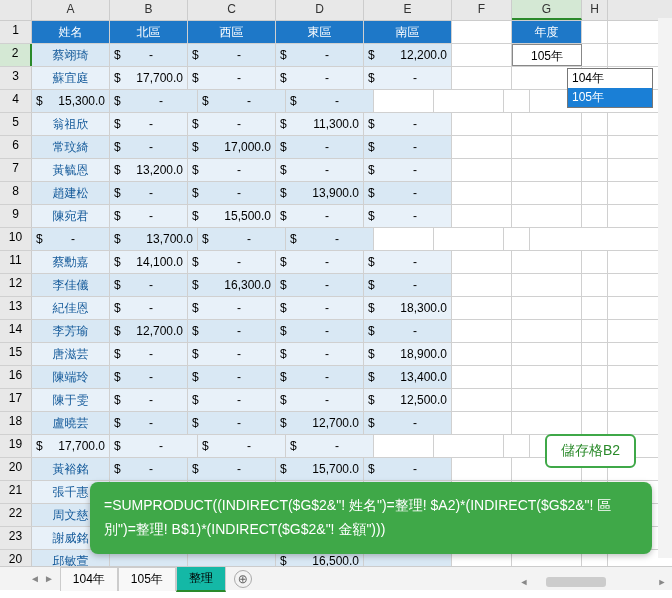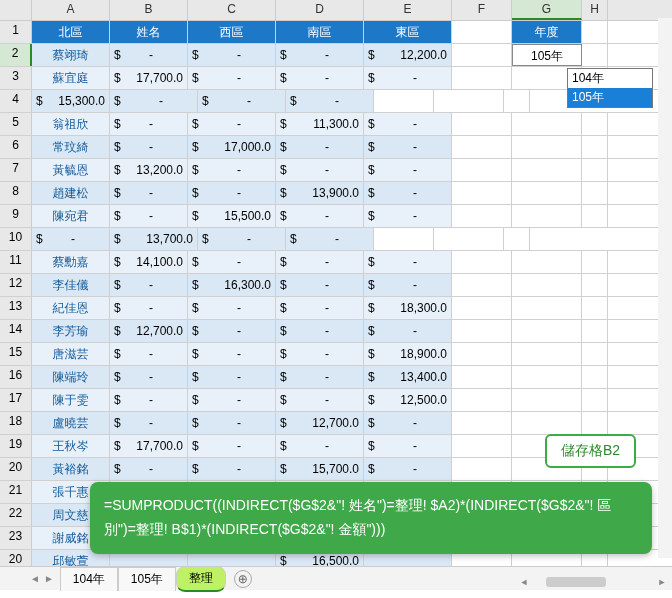--- a/index.html
+++ b/index.html
@@ -24,21 +24,21 @@
 .blank-cell { background: #fff; }
 .year-head { background: #1e78c8; color: #fff; text-align: center; }
 .year-val { background: #fff; text-align: center; border: 1px solid #888; position: relative; }
 .dropdown-list { position: absolute; top: 68px; left: 567px; width: 86px; background: #fff; border: 1px solid #777; z-index: 5; }
 .dropdown-item { padding: 1px 4px; font-size: 12px; cursor: pointer; }
 .dropdown-item.sel { background: #1a7fd6; color: #fff; }
 .tabs { position: absolute; bottom: 8px; left: 0; right: 0; display: flex; align-items: center; background: #f3f3f3; border-top: 1px solid #ccc; height: 24px; padding-left: 24px; }
 .tabs-nav { display: flex; gap: 4px; padding: 0 6px; }
 .tabs-nav span { color: #888; font-size: 10px; }
 .tab { padding: 3px 12px; border: 1px solid #ccc; border-bottom: none; background: #f8f8f8; font-size: 12px; cursor: pointer; }
-.tab.active { background: #bef264; border-bottom: 2px solid #2a8a2a; border-radius: 9px; }
+.tab.active { background: #14b8a6; border-bottom: 2px solid #2a8a2a; }
 .add-sheet { margin-left: 8px; width: 18px; height: 18px; border: 1px solid #aaa; border-radius: 50%; text-align: center; line-height: 16px; color: #666; cursor: pointer; }
 .formula-callout { position: absolute; bottom: 44px; left: 90px; right: 20px; background: #3fa848; color: #fff; padding: 12px 14px; border-radius: 8px; font-size: 14px; line-height: 1.7; box-shadow: 0 2px 6px rgba(0,0,0,.25); z-index: 10; }
 .formula-cell-badge { position: absolute; bottom: 130px; right: 36px; background: #fff; border: 2px solid #3fa848; color: #2a8a2a; padding: 6px 14px; border-radius: 6px; font-size: 14px; font-weight: 500; z-index: 11; }
 .scroll-h { position: absolute; bottom: 8px; right: 4px; width: 150px; height: 16px; background: #f3f3f3; display: flex; align-items: center; }
 .scroll-h .thumb { width: 60px; height: 10px; background: #ccc; margin-left: 16px; border-radius: 3px; }
 .scroll-h .arr { width: 12px; text-align: center; color: #888; font-size: 9px; }
 .scroll-v { position: absolute; right: 0; top: 18px; width: 14px; bottom: 40px; background: #f3f3f3; }
 .wA{width:78px}.wB{width:78px}.wC{width:88px}.wD{width:88px}.wE{width:88px}.wF{width:60px}.wG{width:70px}.wH{width:26px}
 </style>
 </head>
@@ -52,25 +52,25 @@
     <div class="col-head wC">C</div>
     <div class="col-head wD">D</div>
     <div class="col-head wE">E</div>
     <div class="col-head wF">F</div>
     <div class="col-head wG sel">G</div>
     <div class="col-head wH">H</div>
   </div>
   <div class="rows" id="rows-body">
       <div class="row">
 <div class="row-num">1</div>
+<div class="cell header-cell wA">姓名</div>
 <div class="cell header-cell wB">北區</div>
-<div class="cell header-cell wA">姓名</div>
 <div class="cell header-cell wC">西區</div>
+<div class="cell header-cell wE">東區</div>
 <div class="cell header-cell wD">南區</div>
-<div class="cell header-cell wE">東區</div>
 <div class="cell blank-cell wF"></div>
 <div class="cell year-head wG">年度</div>
 <div class="cell blank-cell wH"></div>
 </div>
       <div class="row">
 <div class="row-num sel">2</div>
 <div class="cell data-cell name-cell wA">蔡翊琦</div>
 <div class="cell data-cell money-cell wB" style="padding-right:34px">
           <span class="cur">$</span>
           <span class="val">-</span>
@@ -452,21 +452,20 @@
 <div class="cell data-cell money-cell wE" style="padding-right:34px">
           <span class="cur">$</span>
           <span class="val">-</span>
         </div>
 <div class="cell blank-cell wF"></div>
 <div class="cell blank-cell wG"></div>
 <div class="cell blank-cell wH"></div>
 </div>
       <div class="row">
 <div class="row-num">19</div>
-<div class="cell data-cell even name-cell wA">王秋岑</div>
 <div class="cell data-cell even money-cell wB" style="">
           <span class="cur">$</span>
           <span class="val">17,700.0</span>
         </div>
 <div class="cell data-cell even money-cell wC" style="padding-right:34px">
           <span class="cur">$</span>
           <span class="val">-</span>
         </div>
 <div class="cell data-cell even money-cell wD" style="padding-right:34px">
           <span class="cur">$</span>

